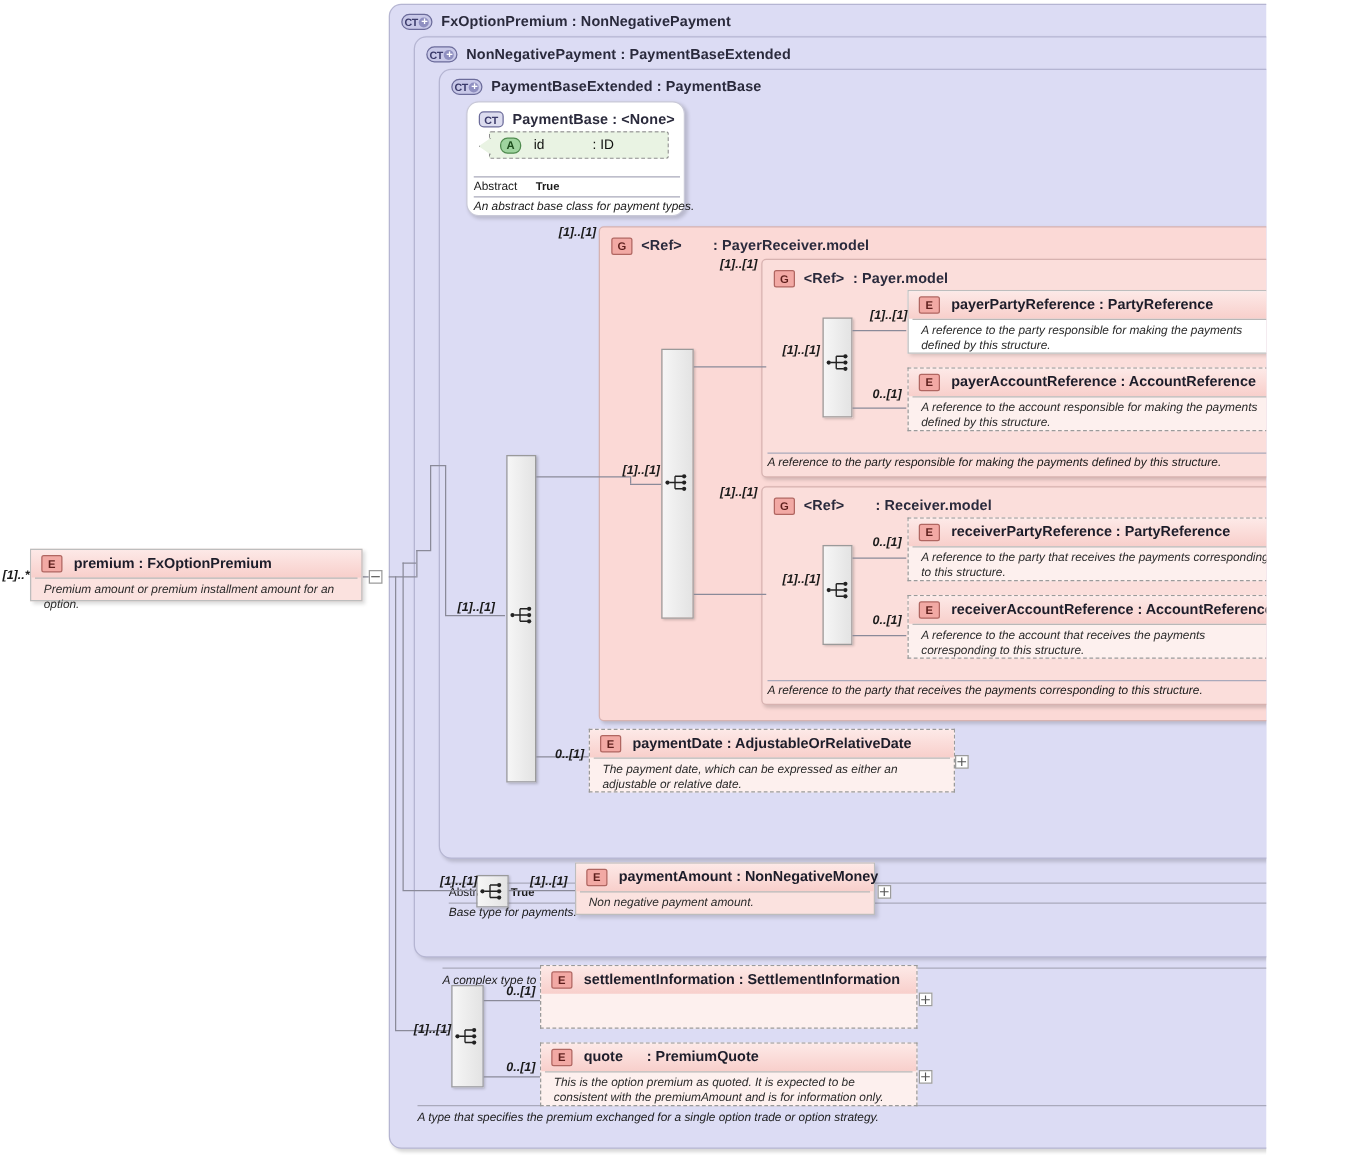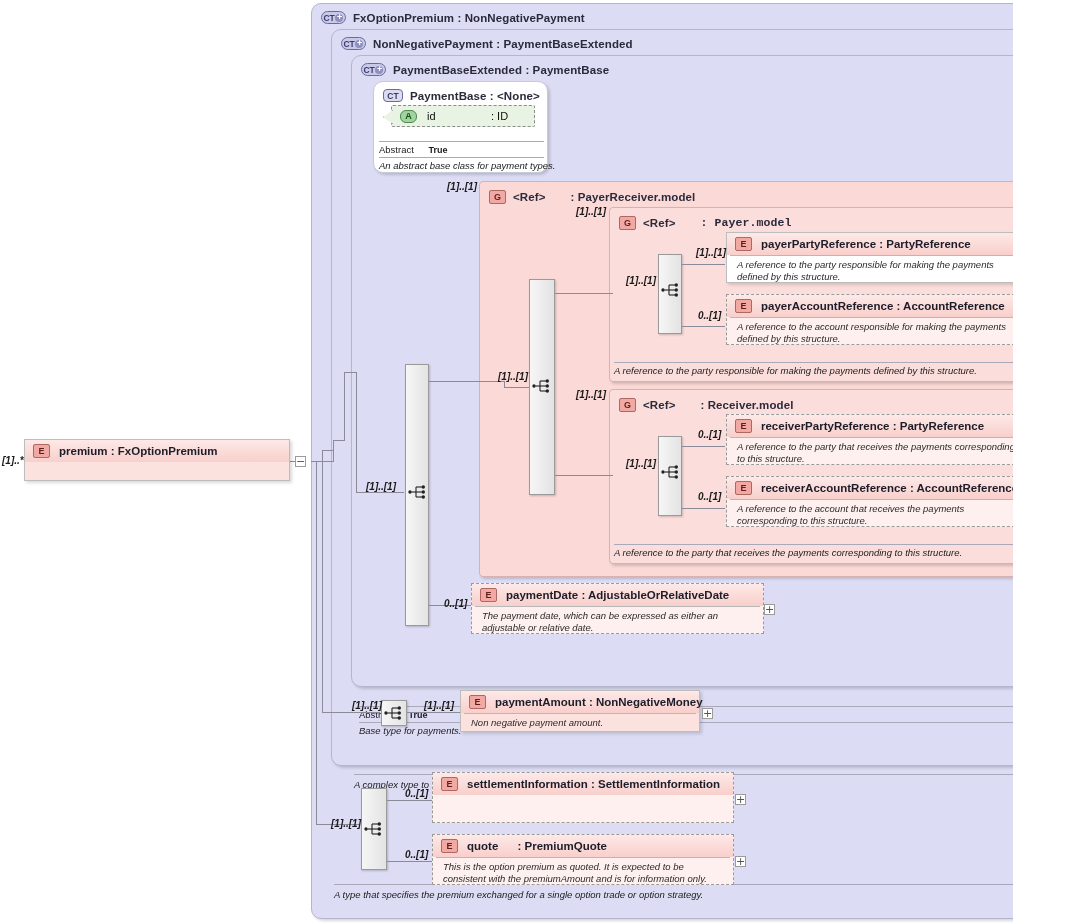--- a/index.html
+++ b/index.html
@@ -126,41 +126,41 @@
       <span class="lab">Abstract</span>
       <span class="val">True</span>
     </div>
     <div class="hr" style="left:5px;top:75px;width:165px;"></div>
     <div class="doct" style="left:5px;top:78px;">An abstract base class for payment types.</div>
   </div>
 
   <div class="attr" style="left:391px;top:105px;width:144px;height:22px;border-radius:2px;">
     <span class="badge a">A</span>
     <span class="aname">id</span>
-    <span class="aname" style="position:absolute;left:82px;margin-left:17px;">: ID</span>
+    <span class="aname" style="position:absolute;left:82px;">: ID</span>
   </div>
 
   <div style="position:absolute;left:383px;top:110px;width:9px;height:12px;background:#e9f3e3;
               border-left:1px dashed #8c8c8c;border-top:1px dashed #8c8c8c;border-bottom:1px dashed #8c8c8c;
               clip-path:polygon(100% 0,100% 100%,0 50%);"></div>
 
   <div class="panel pink" style="left:479px;top:181px;width:578px;height:396px;border-radius:4px;">
     <div class="panel-title" style="top:4px;">
       <span class="badge g">G</span>
       <span class="ttxt">&lt;Ref&gt;</span>
       <span class="ttxt" style="margin-left:18px;">: PayerReceiver.model</span>
     </div>
   </div>
   <div class="mult" style="left:447px;top:181px;">[1]..[1]</div>
 
   <div class="panel pink" style="left:609px;top:207px;width:438px;height:175px;border-radius:4px;background:#fbdedb;">
     <div class="panel-title" style="top:4px;">
       <span class="badge g">G</span>
       <span class="ttxt">&lt;Ref&gt;</span>
-      <span class="ttxt" style="margin-left:18px;font-family:Liberation Mono, monospace;">: Payer.model</span>
+      <span class="ttxt" style="">: Payer.model</span>
     </div>
     <div class="hr" style="left:4px;top:154px;width:426px;"></div>
     <div class="doct" style="left:4px;top:157px;">A reference to the party responsible for making the payments defined by this structure.</div>
   </div>
   <div class="mult" style="left:576px;top:206px;">[1]..[1]</div>
 
   <div class="panel pink" style="left:609px;top:389px;width:438px;height:175px;border-radius:4px;background:#fbdedb;">
     <div class="panel-title" style="top:4px;">
       <span class="badge g">G</span>
       <span class="ttxt">&lt;Ref&gt;</span>
@@ -290,20 +290,21 @@
   </svg>
   <div class="mult" style="left:331px;top:818px;">[1]..[1]</div>
   <div class="ln lnh" style="left:387px;top:800px;width:45px;"></div>
   <div class="ln lnh" style="left:387px;top:861px;width:45px;"></div>
 
   <div class="node fillpink" style="left:24px;top:439px;width:266px;height:42px;">
     <div class="nhead">
       <span class="badge e">E</span>
       <span class="nname">premium : FxOptionPremium</span>
     </div>
+    <div class="ndoc">Premium amount or premium installment amount for an option.</div>
   </div>
   <div class="mult" style="left:2px;top:455px;">[1]..*</div>
   <div class="tog" style="left:295px;top:456px;">
     <span style="font-size:11px;line-height:6px;">−</span>
   </div>
 
   <div class="node fillwhite" style="left:726px;top:232px;width:304px;height:51px;">
     <div class="nhead">
       <span class="badge e">E</span>
       <span class="nname">payerPartyReference : PartyReference</span>

